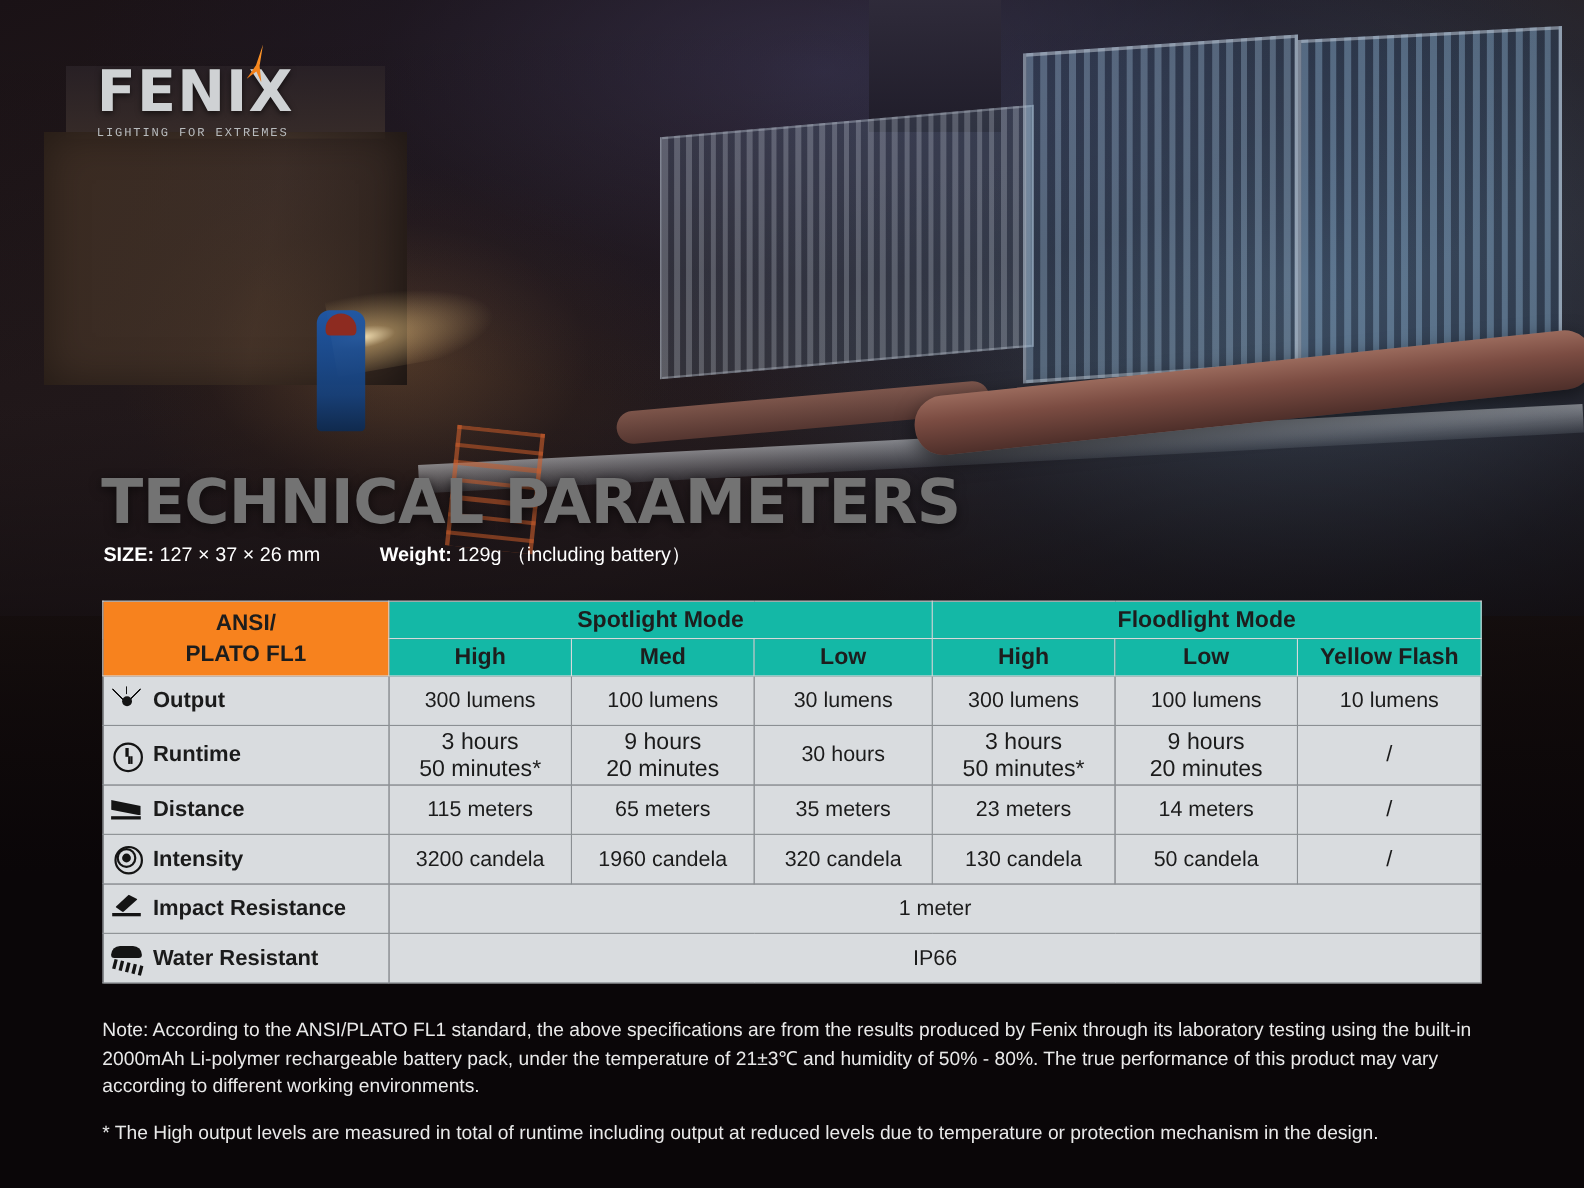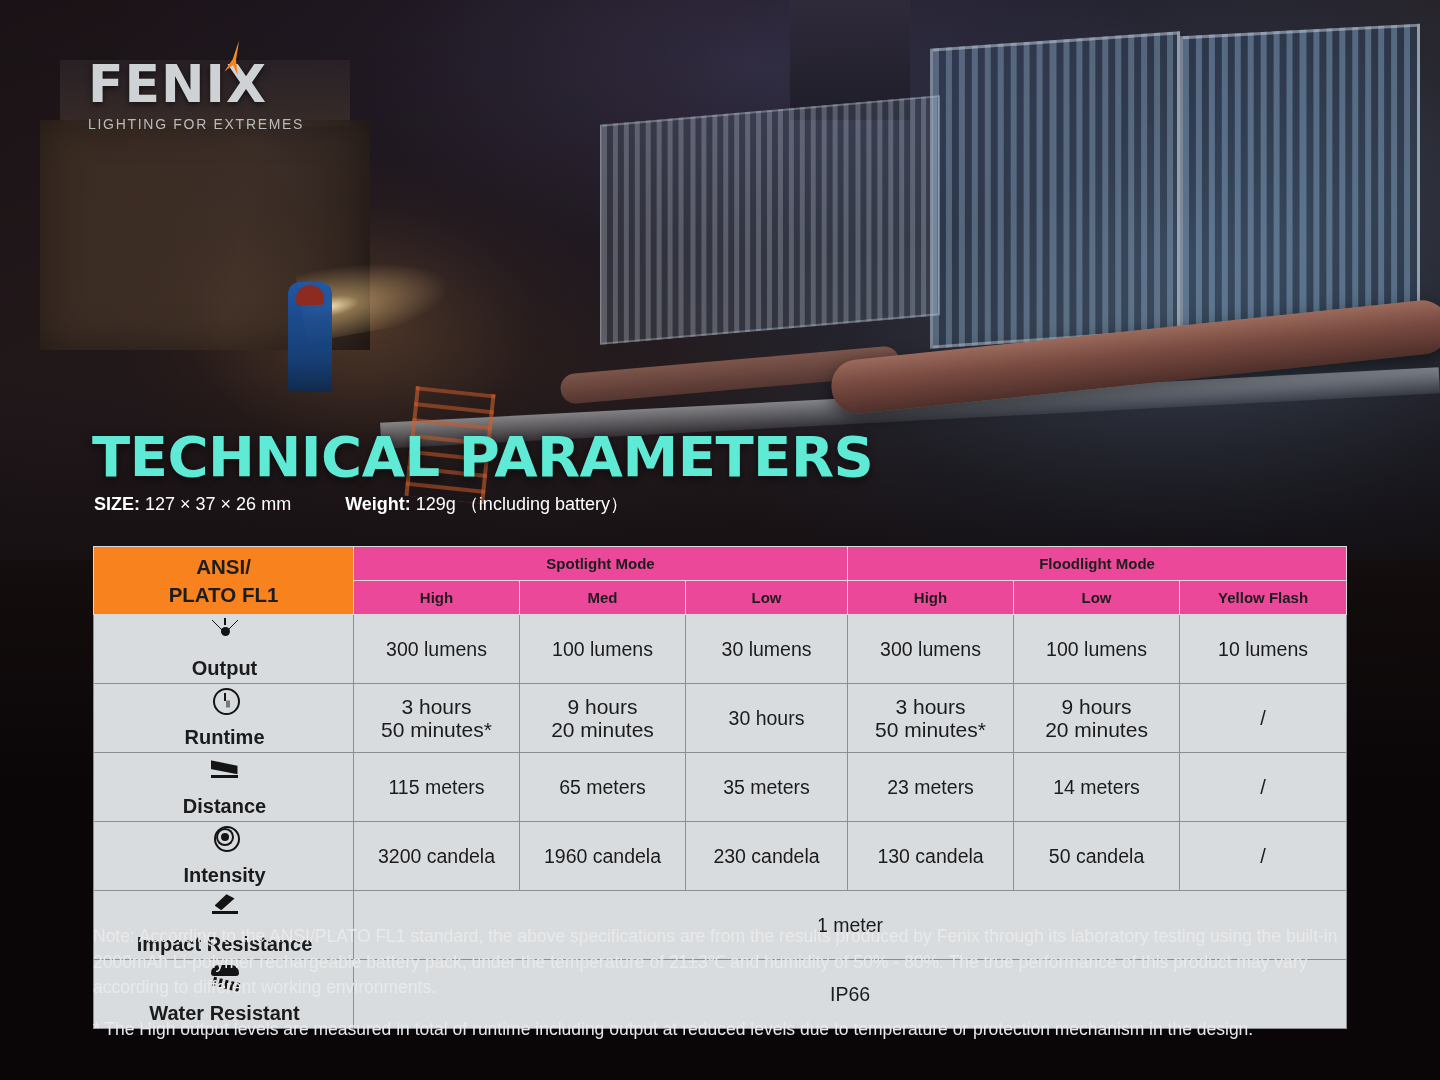--- a/index.html
+++ b/index.html
@@ -121,22 +121,22 @@
   .logo-word {
     font-family: "DejaVu Sans", sans-serif;
     font-weight: 700;
     font-size: 52px;
     letter-spacing: 1px;
     color: #cfd2d4;
     line-height: 1;
     text-shadow: 0 2px 6px rgba(0,0,0,.6);
   }
   .logo-tag {
-    font-family: Liberation Sans, sans-serif;
-    font-size: 14px;
+    font-family: Liberation Mono, monospace;
+    font-size: 11px;
     letter-spacing: 1.7px;
     color: #b9bcbe;
     margin-top: 6px;
   }
   .logo-spark {
     position: absolute; left: 140px; top: -18px;
     width: 0; height: 0;
     color: #f07c19;
     font-size: 34px;
     line-height: 1;
@@ -151,21 +151,21 @@
     transform: rotate(14deg);
   }
 
   
   .title {
     position: absolute; left: 92px; top: 424px;
     font-family: "DejaVu Sans", sans-serif;
     font-weight: 700;
     font-size: 56px;
     letter-spacing: -0.5px;
-    color: #5eead4;
+    color: #737373;
     text-shadow: 0 3px 10px rgba(0,0,0,.55);
   }
   .sizeline {
     position: absolute; left: 94px; top: 492px;
     color: #fff;
     font-size: 18px;
     white-space: nowrap;
   }
   .sizeline .lbl { font-weight: 700; }
   .sizeline .val { font-weight: 400; }
@@ -182,24 +182,24 @@
     table-layout: fixed;
   }
   th, td {
     border: 1px solid #8b8f93;
     text-align: center;
     vertical-align: middle;
     color: #1d1d1d;
     font-size: 19px;
   }
   thead th {
-    background: #ec4899;
+    background: #14b8a6;
     color: #1d1d1d;
     font-weight: 700;
-    font-size: 15px;
+    font-size: 21px;
     border-color: #d7d9db;
   }
   th.corner {
     background: #f7821e;
     font-size: 20.5px;
     line-height: 1.35;
     padding: 6px 4px;
     text-align: center;
   }
   th.corner .l1, th.corner .l2 { display: block; }
@@ -211,21 +211,21 @@
     color: #1b1b1b;
   }
   td.rowhead {
     text-align: left;
     font-weight: 700;
     font-size: 20px;
     padding-left: 6px;
     white-space: nowrap;
   }
   td.rowhead .cellinner {
-    display: flex; align-items: center; gap: 9px; flex-direction: column;
+    display: flex; align-items: center; gap: 9px;
   }
   .ico {
     width: 30px; height: 26px;
     flex: 0 0 30px;
     position: relative;
     display: inline-block;
   }
   .two-line { line-height: 1.12; font-size: 21px; }
   .two-line span { display: block; }
   .slash { font-size: 20px; }
@@ -456,21 +456,21 @@
 
         <tr>
           <td class="rowhead">
             <span class="cellinner">
               <span class="ico ico-intensity"></span>
               <span>Intensity</span>
             </span>
           </td>
           <td>3200 candela</td>
           <td>1960 candela</td>
-          <td>230 candela</td>
+          <td>320 candela</td>
           <td>130 candela</td>
           <td>50 candela</td>
           <td class="slash">/</td>
         </tr>
 
         <tr>
           <td class="rowhead">
             <span class="cellinner">
               <span class="ico ico-impact"></span>
               <span>Impact Resistance</span>

